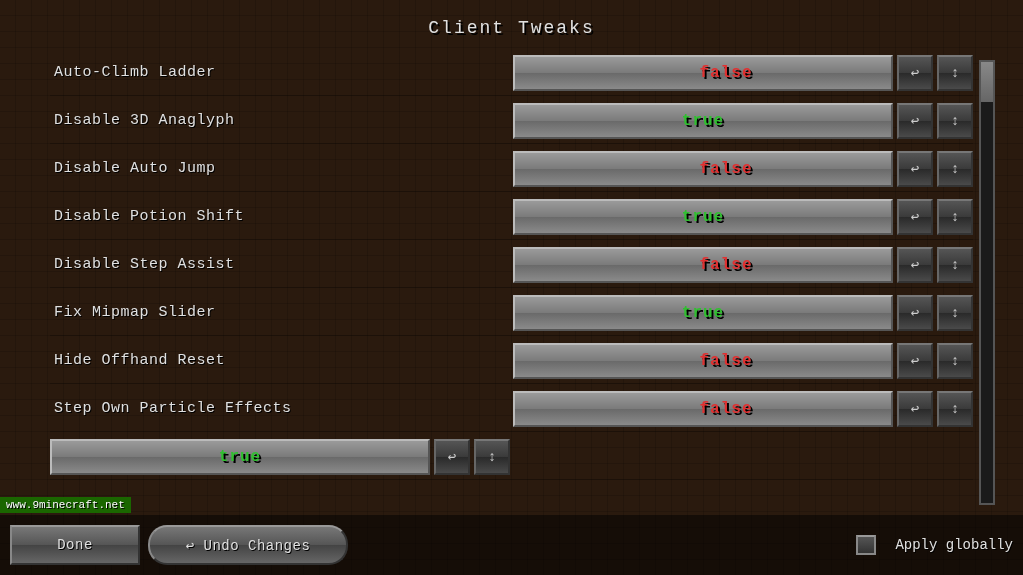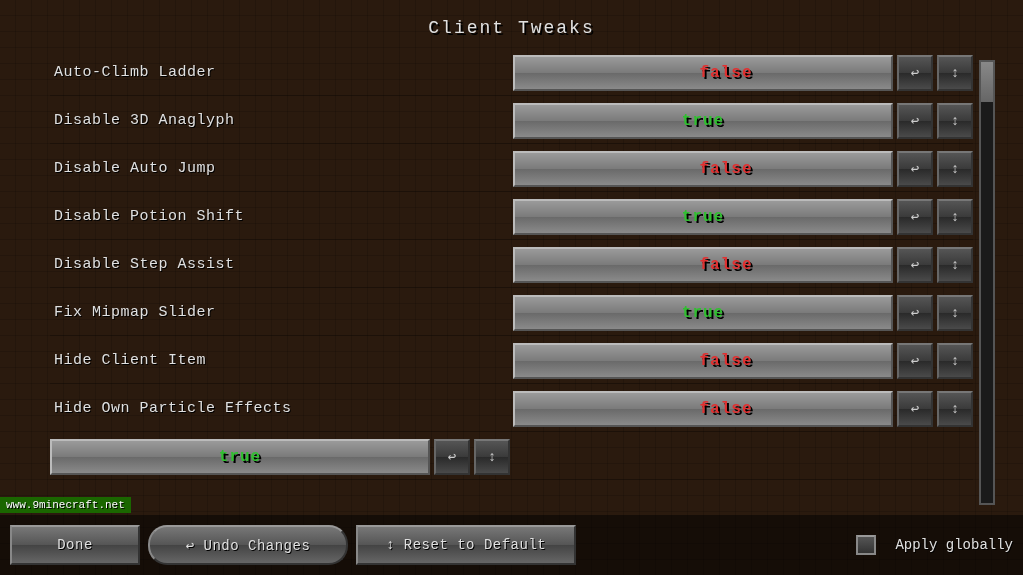--- a/index.html
+++ b/index.html
@@ -242,29 +242,29 @@
     </div>
     <div class="setting-row">
       <span class="setting-label">Fix Mipmap Slider</span>
       <div class="setting-value-btn">
         <span class="value-true">true</span>
       </div>
       <div class="icon-btn">↩</div>
       <div class="icon-btn">↕</div>
     </div>
     <div class="setting-row">
-      <span class="setting-label">Hide Client Item</span>
-      <div class="setting-value-btn">
-        <span class="value-false">false</span>
-      </div>
-      <div class="icon-btn">↩</div>
-      <div class="icon-btn">↕</div>
-    </div>
-    <div class="setting-row">
-      <span class="setting-label">Hide Own Particle Effects</span>
+      <span class="setting-label">Hide Offhand Reset</span>
+      <div class="setting-value-btn">
+        <span class="value-false">false</span>
+      </div>
+      <div class="icon-btn">↩</div>
+      <div class="icon-btn">↕</div>
+    </div>
+    <div class="setting-row">
+      <span class="setting-label">Step Own Particle Effects</span>
       <div class="setting-value-btn">
         <span class="value-false">false</span>
       </div>
       <div class="icon-btn">↩</div>
       <div class="icon-btn">↕</div>
     </div>
     <div class="setting-row">
       <div class="setting-value-btn">
         <span class="value-true">true</span>
       </div>
@@ -275,18 +275,17 @@
 
 <div class="scrollbar">
   <div class="scrollbar-thumb"></div>
 </div>
 
 <div class="watermark">www.9minecraft.net</div>
 
 <div class="bottom-bar">
   <button class="bottom-btn done">Done</button>
   <button class="bottom-btn undo">↩ Undo Changes</button>
-  <button class="bottom-btn reset">↕ Reset to Default</button>
   <div class="apply-globally">
     <div class="apply-checkbox"></div>
     <span>Apply globally</span>
   </div>
 </div>
 
 </body></html>

